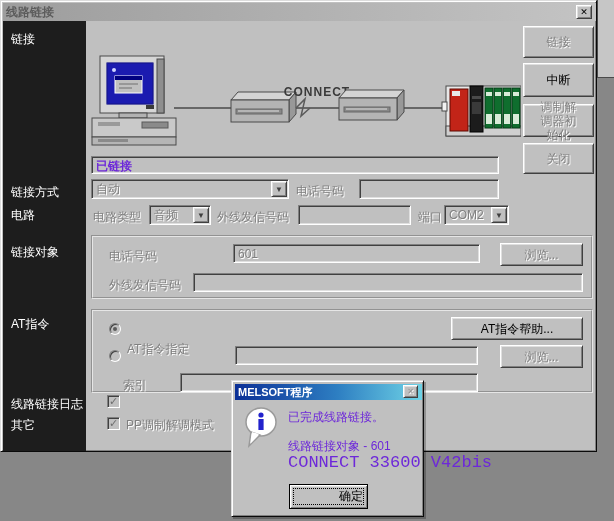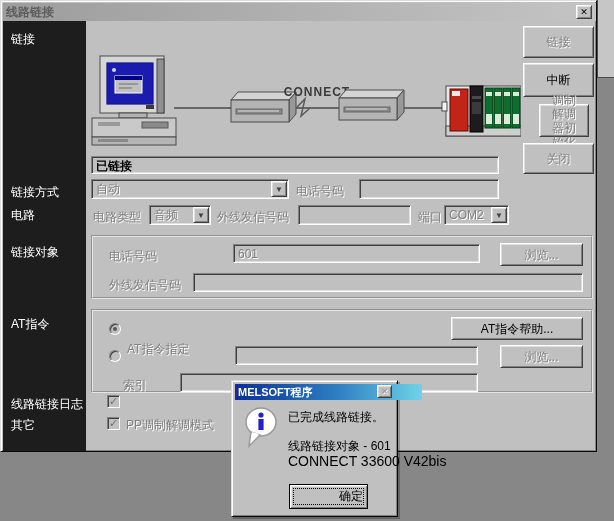--- a/index.html
+++ b/index.html
@@ -29,21 +29,21 @@
   .btn {
     background: #c0c0c0;
     border: 1px solid;
     border-color: #ffffff #404040 #404040 #ffffff;
     box-shadow: inset 1px 1px 0 #dfdfdf, inset -1px -1px 0 #808080;
     display: flex; align-items: center; justify-content: center;
     text-align: center; cursor: default; line-height: 14px;
   }
   .btn.disabled { color: #808080; text-shadow: 1px 1px 0 #ffffff; }
   .dlabel { color: #808080; text-shadow: 1px 1px 0 #ffffff; white-space: nowrap; }
-  .blabel { color: #000000; white-space: nowrap; }
+  .blabel { color: #6d28d9; white-space: nowrap; }
   .groupbox { border: 2px groove #e6e6e6; }
   .combo-text {
     position: absolute; left: 4px; top: 2px; right: 18px;
     color: #808080; text-shadow: 1px 1px 0 #fff; line-height: 15px; overflow: hidden;
   }
   .combo-arrow {
     position: absolute; top: 1px; right: 1px; bottom: 1px; width: 16px;
     font-size: 8px; color: #404040; line-height: 15px; text-align: center;
   }
   .radio {
@@ -85,21 +85,21 @@
   .side-label { position: absolute; left: 8px; color: #ffffff; white-space: nowrap; }
   #content { left: 85px; top: 20px; width: 510px; height: 430px; }
 
   .fragment-window {
     left: 597px; top: 0; width: 17px; height: 78px;
     background: #c6c6c6; border-left: 1px solid #4a4a4a; border-bottom: 1px solid #4a4a4a;
   }
 
   
   #melsoft-dialog {
-    left: 231px; top: 380px; width: 167px; height: 137px; z-index: 10;
+    left: 231px; top: 380px; width: 193px; height: 137px; z-index: 10;
     background: #c0c0c0;
     border: 1px solid; border-color: #dcdcdc #0a0a0a #0a0a0a #dcdcdc;
     box-shadow: inset 1px 1px 0 #ffffff, inset -1px -1px 0 #808080, 2px 2px 0 rgba(0,0,0,0.25);
   }
   #melsoft-titlebar {
     left: 3px; top: 3px; width: 187px; height: 16px;
     background: linear-gradient(90deg, #0b2f96, #2e7fc2 55%, #6fd3e6);
     display: flex; align-items: center; padding-left: 3px;
     font-size: 11px; font-weight: bold; color: #ffffff;
   }
@@ -107,21 +107,21 @@
   .msg-line { position: absolute; left: 56px; white-space: nowrap; }
   #ok-button {
     left: 57px; top: 103px; width: 79px; height: 25px;
     background: #c0c0c0; border: 1px solid #000;
     box-shadow: inset 1px 1px 0 #ffffff, inset -1px -1px 0 #808080, inset 2px 2px 0 #dfdfdf;
   }
   #ok-button .focus-rect {
     position: absolute; left: 3px; right: 3px; top: 3px; bottom: 3px;
     border: 1px dotted #000; text-align: right; line-height: 15px;
   }
-  .mono { font-family: Liberation Sans, sans-serif; font-size: 14px; }
+  .mono { font-family: Liberation Mono, monospace; font-size: 17px; }
 </style>
 </head>
 <body>
 
 <div class="abs fragment-window"></div>
 
 <div id="main-window" class="abs">
 
   <div id="titlebar" class="abs">
     <span>线路链接</span>
@@ -202,21 +202,21 @@
         <rect x="427" y="66" width="6" height="4" fill="#d8ecd8"></rect>
         <rect x="400" y="88" width="6" height="10" fill="#d8ecd8"></rect>
         <rect x="409" y="88" width="6" height="10" fill="#d8ecd8"></rect>
         <rect x="418" y="88" width="6" height="10" fill="#d8ecd8"></rect>
         <rect x="427" y="88" width="6" height="10" fill="#d8ecd8"></rect>
       </g>
     </svg>
 
     <div class="abs btn disabled" style="left:437px;top:5px;width:71px;height:32px">链接</div>
     <div class="abs btn" style="left:437px;top:42px;width:71px;height:34px">中断</div>
-    <div class="abs btn disabled" style="left:453px;top:83px;width:50px;height:33px;padding:12px;word-break:break-all">调制解调器初始化</div>
+    <div class="abs btn disabled" style="left:437px;top:83px;width:71px;height:33px;padding:12px;word-break:break-all">调制解调器初始化</div>
     <div class="abs btn disabled" style="left:437px;top:122px;width:71px;height:31px">关闭</div>
 
     <div class="abs sunken" style="left:5px;top:135px;width:408px;height:18px">
       <span class="abs blabel" style="left:4px;top:1px;font-weight:bold">已链接</span>
     </div>
 
     <div class="abs sunken" style="left:5px;top:158px;width:198px;height:20px">
       <span class="combo-text">自动</span>
       <span class="combo-arrow raised">▼</span>
     </div>

